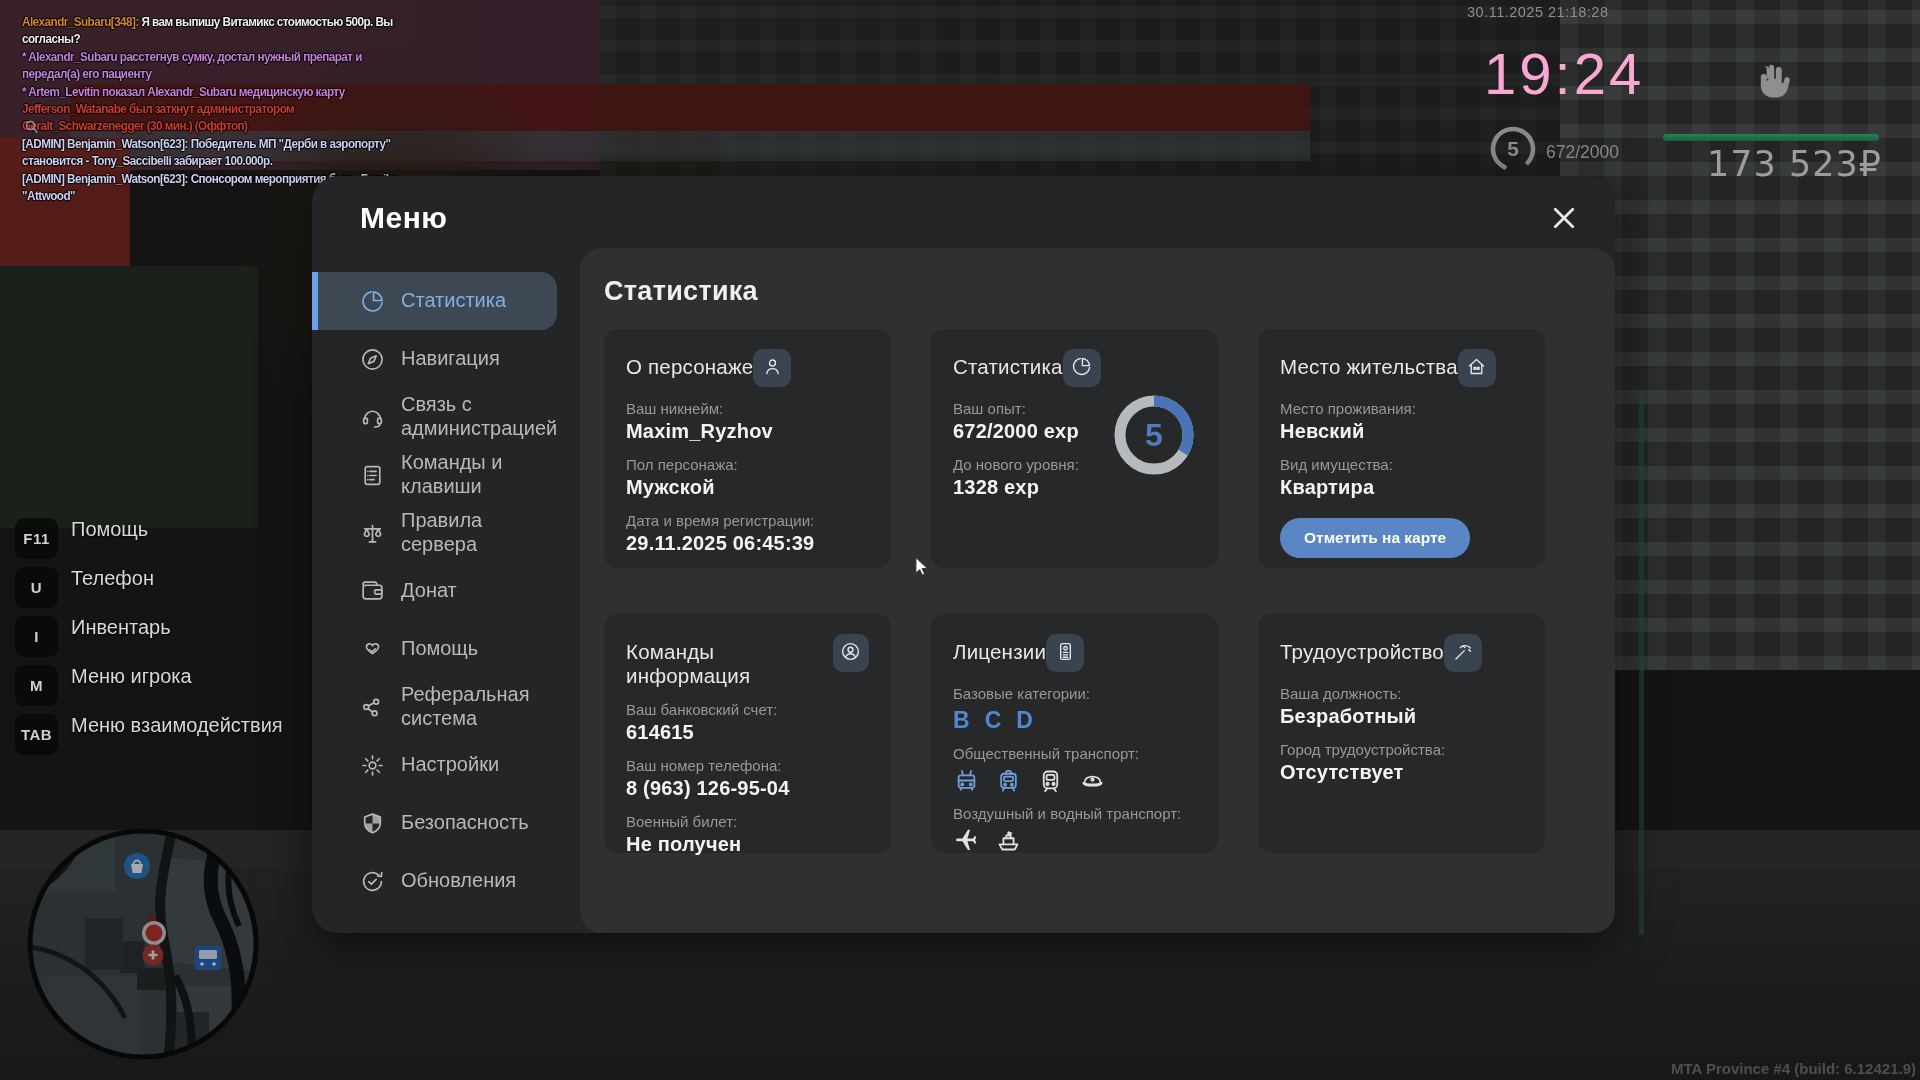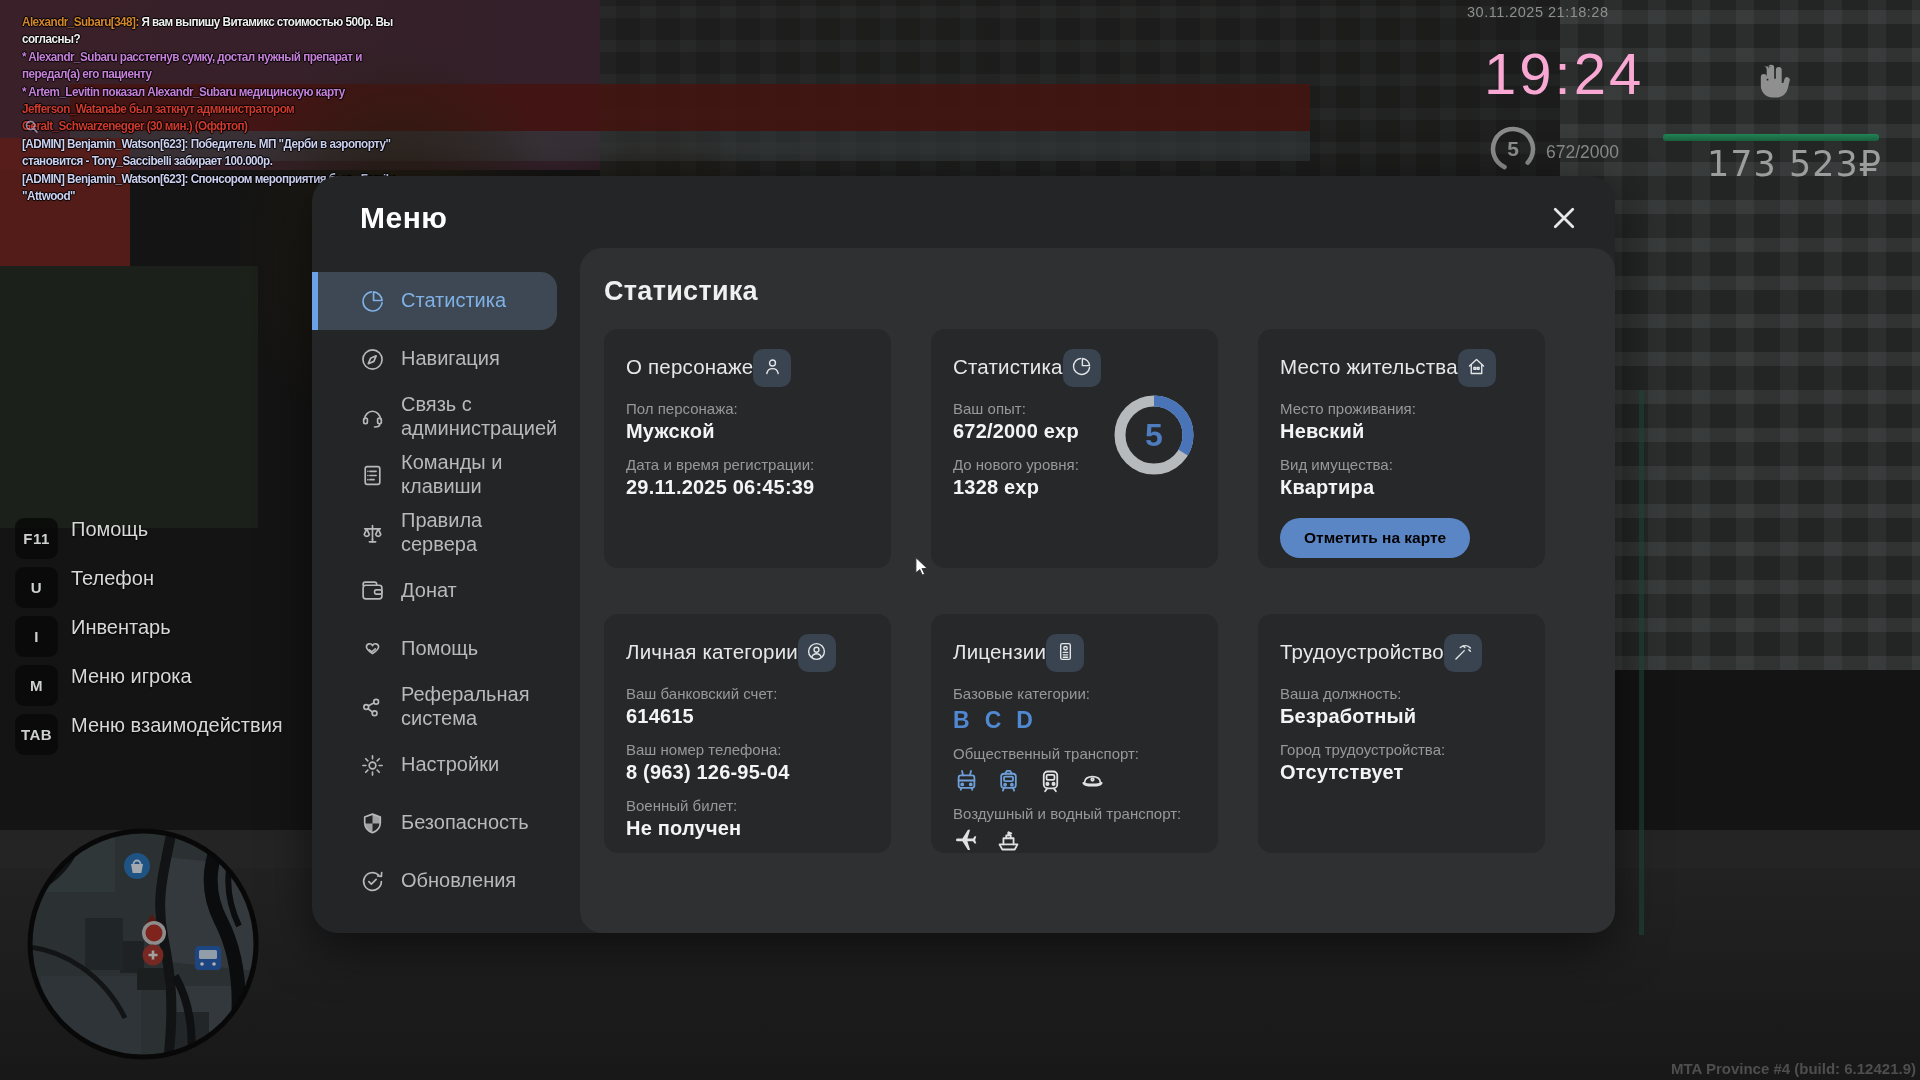--- a/index.html
+++ b/index.html
@@ -96,21 +96,21 @@
   .card-title { font-size:20.5px; color:#e6e7e8; font-weight:500; padding-top:6px; letter-spacing:.2px; }
   .icon-badge { width:38px; height:38px; border-radius:10px; background:#3a4450; color:#e3e5e7;
                 display:flex; align-items:center; justify-content:center; }
   .icon-badge svg { width:21px; height:21px; }
   .field { margin-bottom:13px; }
   .f-label { font-size:15px; color:#96989a; margin-bottom:3px; }
   .f-value { font-size:20px; font-weight:700; color:#f4f4f4; letter-spacing:.2px; }
   .ring { position:absolute; right:22px; top:64px; width:84px; height:84px; }
   .ring-num { position:absolute; inset:0; display:flex; align-items:center; justify-content:center;
               font-size:32px; font-weight:700; color:#4f7bbf; }
-  .map-btn { margin-top:6px; background:#5b86c6; color:#000000; font-weight:700; font-size:15.5px;
+  .map-btn { margin-top:6px; background:#5b86c6; color:#ffffff; font-weight:700; font-size:15.5px;
              padding:11px 24px; border:none; border-radius:21px; font-family:inherit; cursor:pointer; }
   .lic-row { display:flex; gap:15px; align-items:center; margin:2px 0 11px; }
   .lic-letter { font-size:23px; font-weight:700; color:#5188d2; }
   .lic-row .ic svg { width:27px; height:27px; }
   .lic-ic { color:#dfe1e3; display:flex; }
   .lic-ic.blue { color:#6f9fd8; }
 
   .watermark { position:absolute; right:4px; bottom:3px; font-size:15px; font-weight:700;
                color:#4e4e4e; }
   .cursor { position:absolute; left:913px; top:556px; z-index:9; }
@@ -363,20 +363,24 @@
             <div class="card-head">
               <div class="card-title">О персонаже</div>
               <div class="icon-badge">
                 <span class="ic"><svg viewBox="0 0 24 24" fill="none" stroke="currentColor" stroke-width="1.6" stroke-linecap="round" stroke-linejoin="round">
                     <circle cx="12" cy="8" r="3.4"></circle>
                     <path d="M5.5 20c.8-4 3.4-5.6 6.5-5.6s5.7 1.6 6.5 5.6"></path>
                   </svg></span>
               </div>
             </div>
             <div class="field">
+              <div class="f-label">Ваш никнейм:</div>
+              <div class="f-value">Maxim_Ryzhov</div>
+            </div>
+            <div class="field">
               <div class="f-label">Пол персонажа:</div>
               <div class="f-value">Мужской</div>
             </div>
             <div class="field">
               <div class="f-label">Дата и время регистрации:</div>
               <div class="f-value">29.11.2025 06:45:39</div>
             </div>
           </div>
           <div class="card">
             <div class="card-head">
@@ -413,21 +417,21 @@
               </div>
             </div><div class="field">
               <div class="f-label">Место проживания:</div>
               <div class="f-value">Невский</div>
             </div><div class="field">
               <div class="f-label">Вид имущества:</div>
               <div class="f-value">Квартира</div>
             </div><button class="map-btn">Отметить на карте</button></div>
           <div class="card">
             <div class="card-head">
-              <div class="card-title">Личная категории</div>
+              <div class="card-title">Команды информация</div>
               <div class="icon-badge">
                 <span class="ic"><svg viewBox="0 0 24 24" fill="none" stroke="currentColor" stroke-width="1.6" stroke-linecap="round" stroke-linejoin="round">
                     <circle cx="12" cy="12" r="9"></circle>
                     <circle cx="12" cy="10" r="2.8"></circle>
                     <path d="M6.5 18.5c1-2.8 3-4 5.5-4s4.5 1.2 5.5 4"></path>
                   </svg></span>
               </div>
             </div>
             <div class="field">
               <div class="f-label">Ваш банковский счет:</div>

